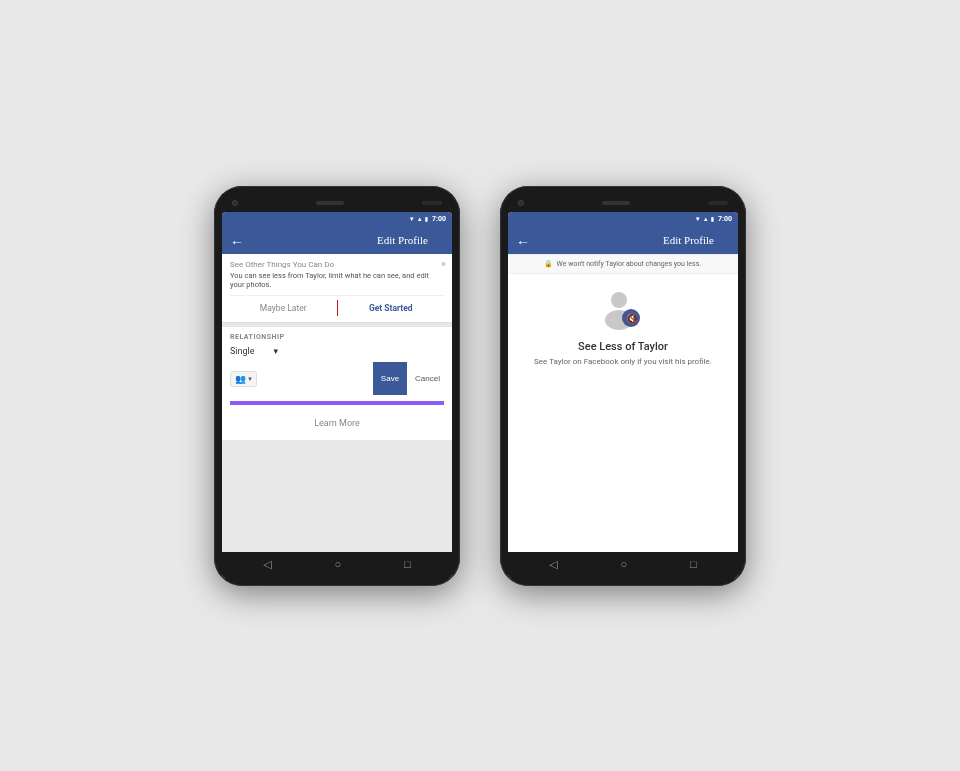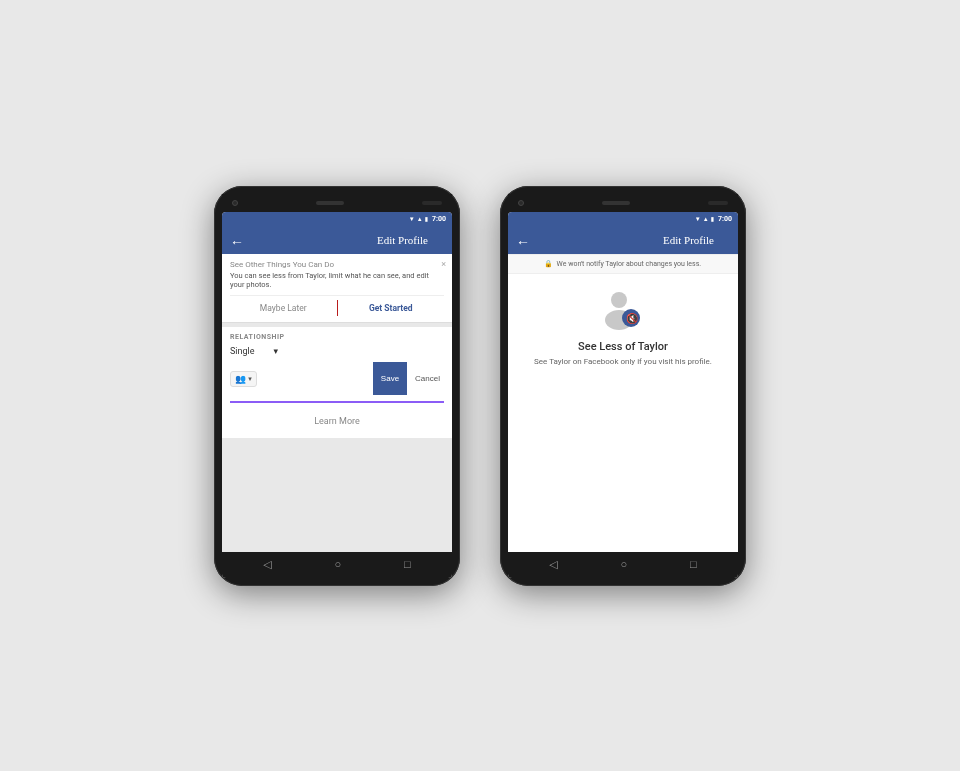--- a/index.html
+++ b/index.html
@@ -263,21 +263,21 @@
       color: #555;
       border: none;
       font-size: 8px;
       cursor: pointer;
       padding: 4px 4px;
     }
 
     .learn-more-row {
       text-align: center;
       padding: 6px 0 4px;
-      border-top: 2px solid #8b5cf6;
+      border-top: 4px solid #8b5cf6;
     }
 
     .learn-more-text {
       font-size: 9px;
       color: #888;
     }
 
     
     .bottom-nav {
       background: #1a1a1a;

